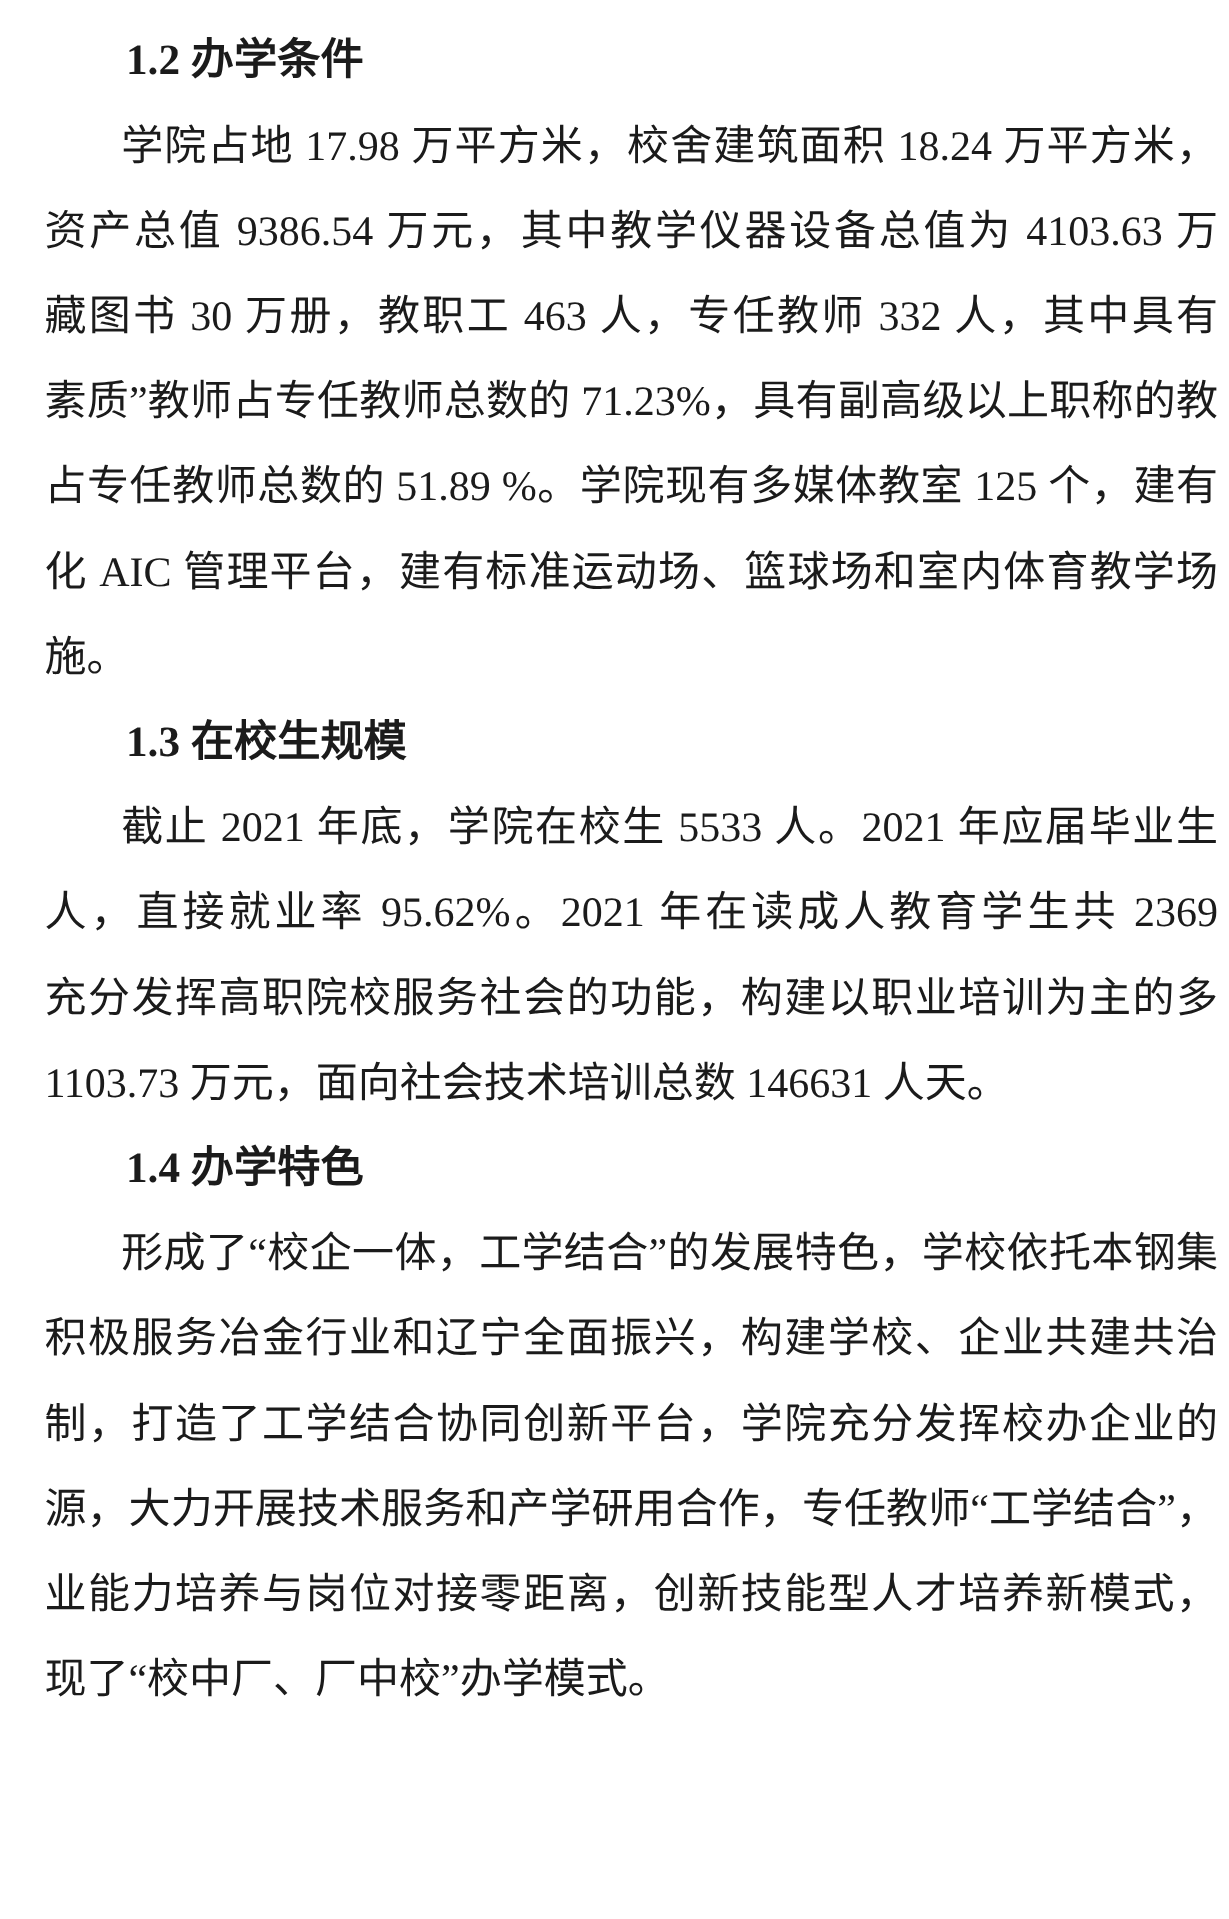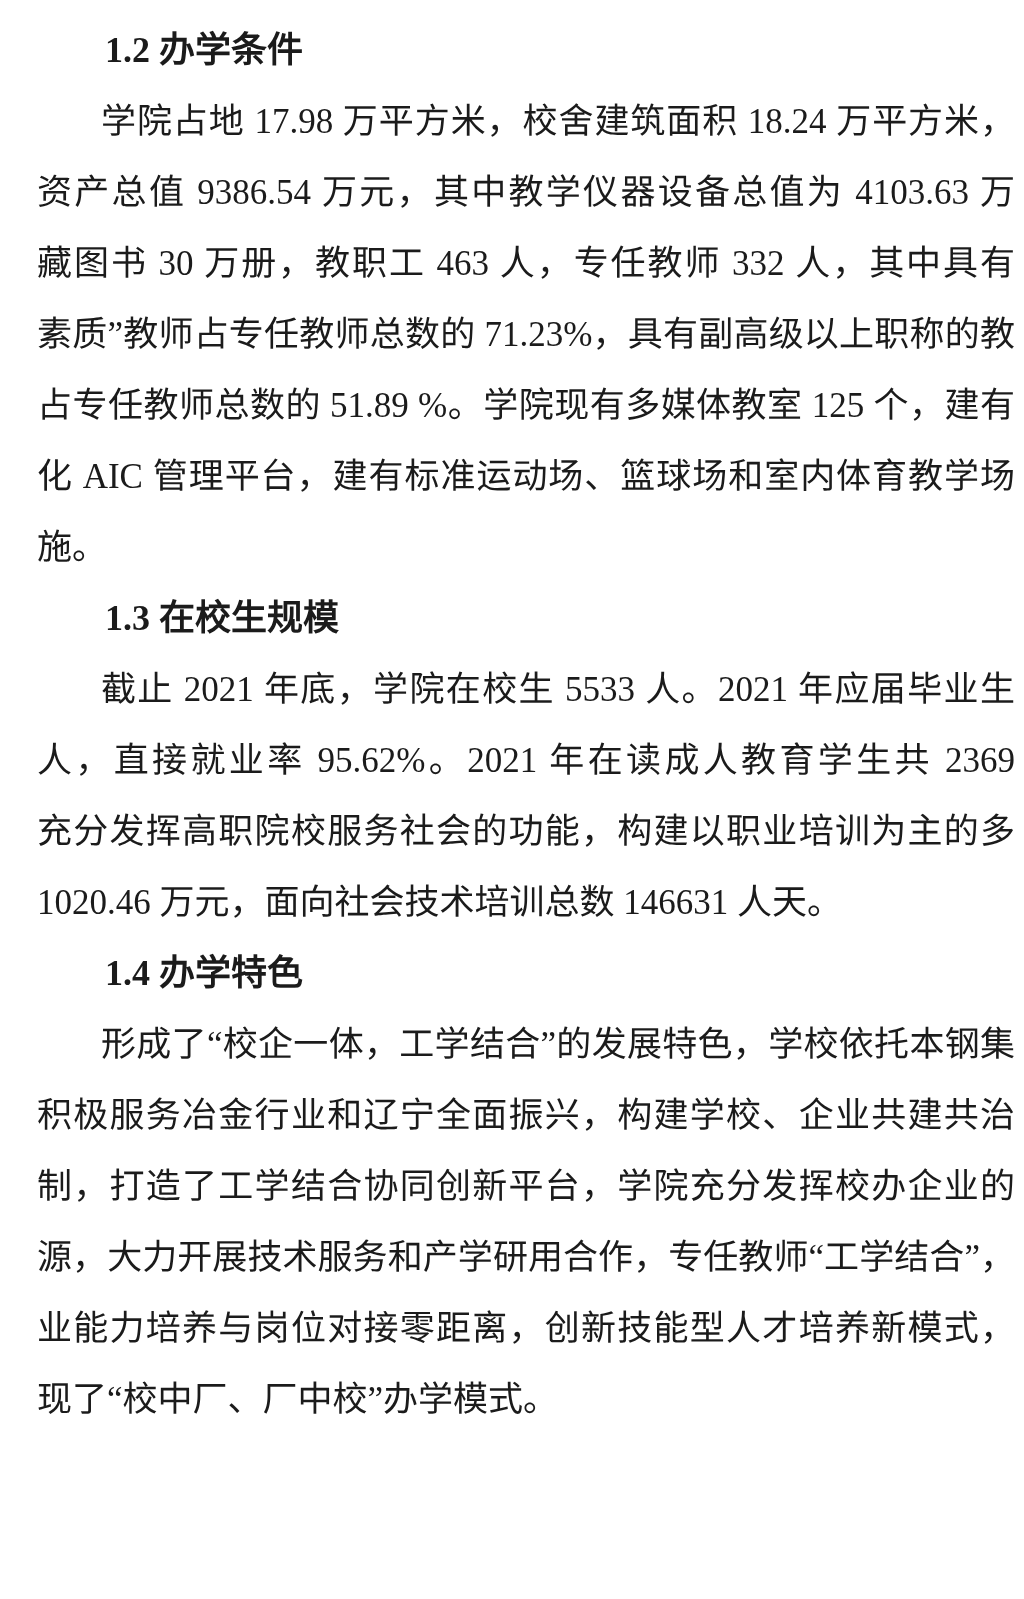--- a/index.html
+++ b/index.html
@@ -70,21 +70,21 @@
         <div class="line last">施。</div>
       </div>
   </section>
 
   <section class="section">
     <h2 class="heading">1.3 在校生规模</h2>
     <div class="para">
         <div class="line first">截止 2021 年底，学院在校生 5533 人。2021 年应届毕业生共 914</div>
         <div class="line">人，直接就业率 95.62%。2021 年在读成人教育学生共 2369 人，学校</div>
         <div class="line">充分发挥高职院校服务社会的功能，构建以职业培训为主的多元化社</div>
-        <div class="line last">1020.46 万元，面向社会技术培训总数 146631 人天。</div>
+        <div class="line last">1103.73 万元，面向社会技术培训总数 146631 人天。</div>
       </div>
   </section>
 
   <section class="section">
     <h2 class="heading">1.4 办学特色</h2>
     <div class="para">
         <div class="line first">形成了“校企一体，工学结合”的发展特色，学校依托本钢集团，</div>
         <div class="line">积极服务冶金行业和辽宁全面振兴，构建学校、企业共建共治共享机</div>
         <div class="line">制，打造了工学结合协同创新平台，学院充分发挥校办企业的优势资</div>
         <div class="line">源，大力开展技术服务和产学研用合作，专任教师“工学结合”，专</div>

